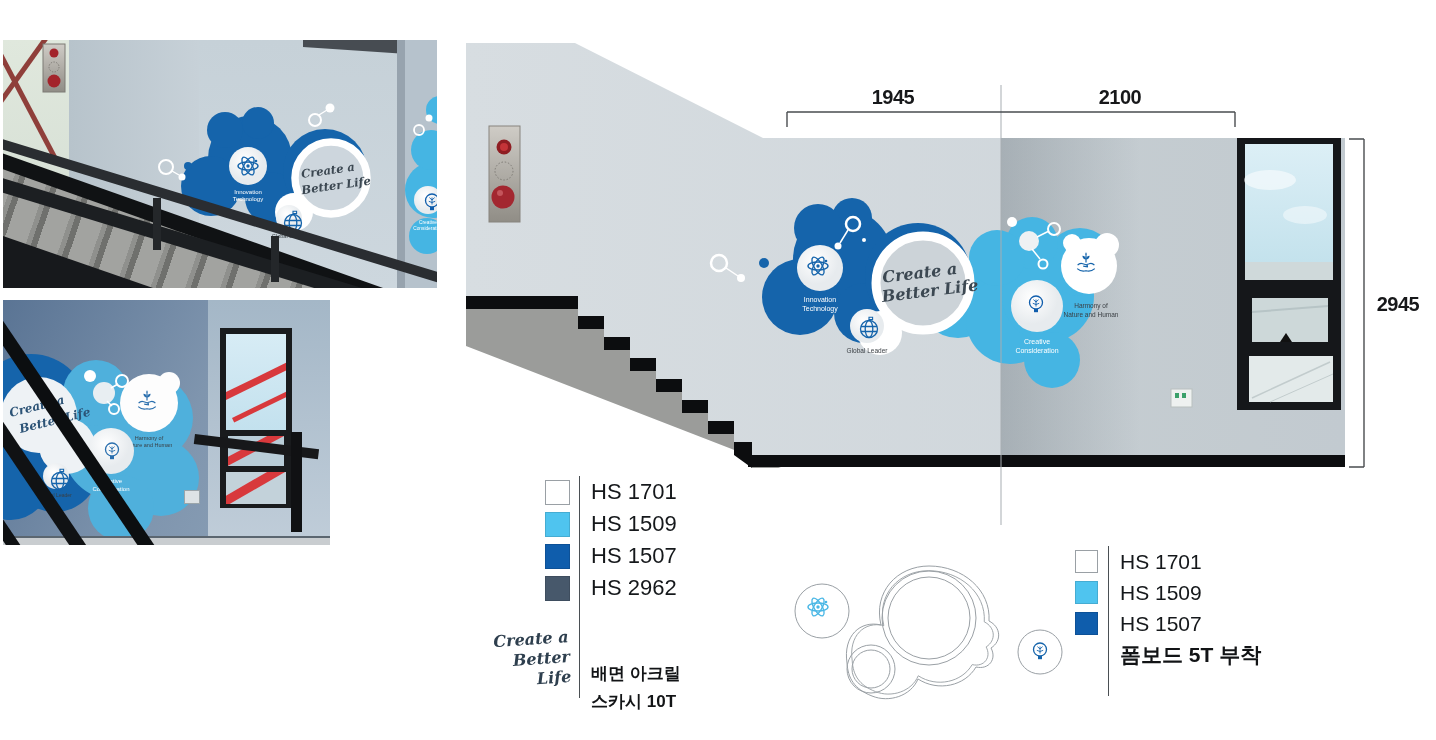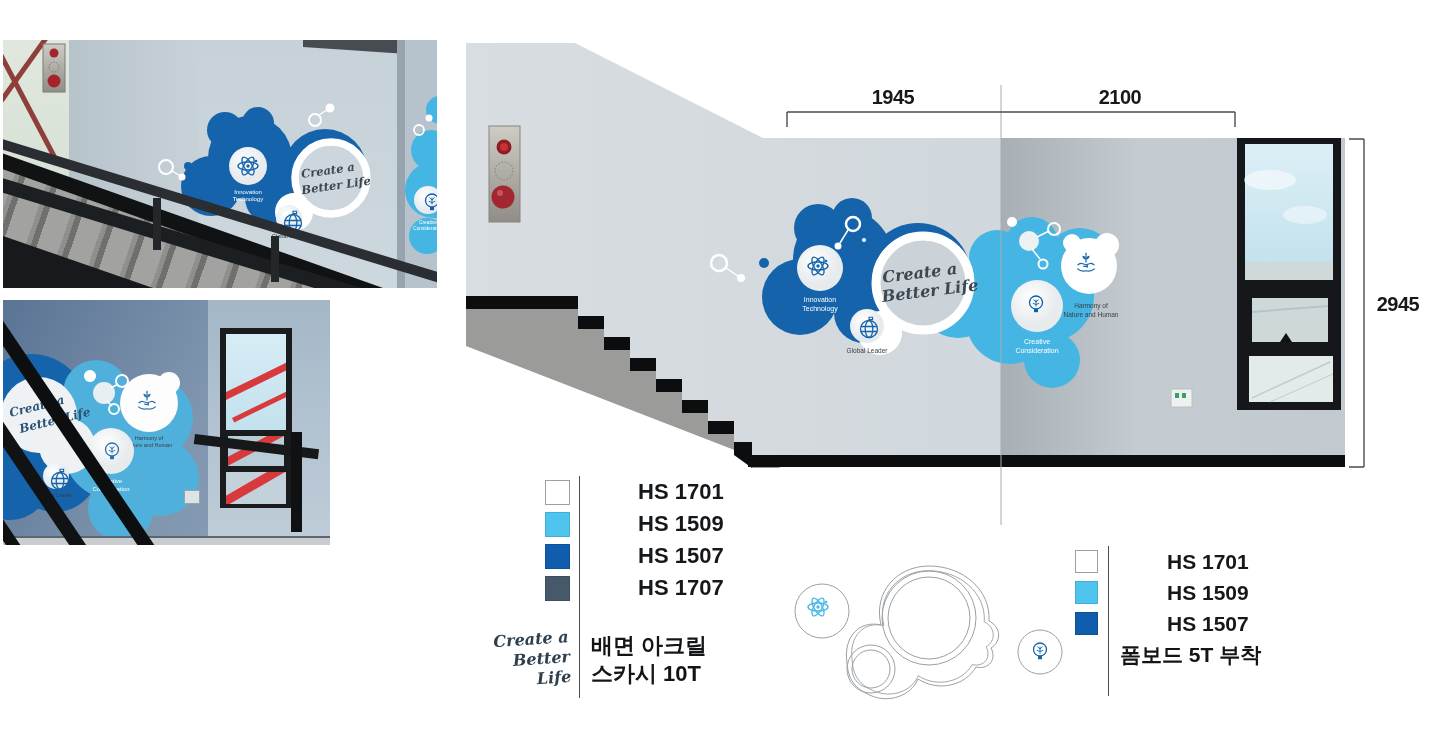--- a/index.html
+++ b/index.html
@@ -36,29 +36,29 @@
   #p2-railB{left:-18px;top:-6px;width:440px;height:14px;background:#0c0e10;transform:rotate(56deg);}
   #p2-railC{left:-95px;top:128px;width:260px;height:13px;background:#141618;transform:rotate(56deg);}
   #p2-railD{left:-40px;top:160px;width:200px;height:12px;background:#0e1012;transform:rotate(56deg);}
   #p2-railH{left:192px;top:134px;width:125px;height:10px;background:#17181a;transform:rotate(7deg);}
   #p2-post{left:288px;top:132px;width:11px;height:100px;background:#101113;}
   
   .legend{position:absolute;display:flex;align-items:stretch;color:#121416;}
   .leg-left{display:flex;flex-direction:column;align-items:flex-end;}
   .leg-right{border-left:1px solid #4a4f53;}
   .sw{box-shadow:inset 0 0 0 1px rgba(0,0,0,0.12);}
-  .code{font-weight:bold;color:#15181b;margin-left:47px;}
+  .code{font-weight:normal;color:#15181b;}
   .script{font-family:"DejaVu Serif","Liberation Serif",serif;font-style:italic;font-weight:bold;color:#2e3f4e;}
   #legend1{left:482px;top:476px;width:270px;height:222px;}
   #legend1 .leg-left{width:88px;padding-top:4px;}
   #legend1 .sw{width:25px;height:25px;margin-bottom:7px;}
   #legend1 .leg-left .sw:first-child{box-shadow:inset 0 0 0 1px #9aa0a5;}
   #legend1 .leg-right{margin-left:9px;padding-left:11px;}
   #legend1 .code{font-size:22px;line-height:32px;}
-  #legend1 .spec{font-weight:bold;font-size:22px;line-height:28px;margin-top:28px;}
+  #legend1 .spec{font-weight:bold;font-size:17px;line-height:28px;margin-top:56px;}
   #legend1 .script{font-size:16px;line-height:20px;text-align:right;transform:rotate(-4deg);margin-top:auto;margin-bottom:8px;}
   #legend2{left:1070px;top:546px;width:240px;height:150px;}
   #legend2 .leg-left{width:28px;padding-top:4px;}
   #legend2 .sw{width:23px;height:23px;margin-bottom:8px;}
   #legend2 .leg-left .sw:first-child{box-shadow:inset 0 0 0 1px #9aa0a5;}
   #legend2 .leg-right{margin-left:10px;padding-left:11px;}
   #legend2 .code{font-size:21px;line-height:31px;}
   #legend2 .spec{font-weight:bold;font-size:21px;line-height:31px;text-align:center;}
   svg text{font-family:"Liberation Sans","DejaVu Sans",sans-serif;}
   .dimtxt{font-weight:bold;font-size:20px;fill:#17181a;letter-spacing:-0.5px;}
@@ -409,21 +409,21 @@
     <div class="sw" style="background: rgb(71, 88, 107);"></div>
     <div class="script">
       <div>Create a</div>
       <div>Better Life</div>
     </div>
   </div>
   <div class="leg-right">
     <div class="code">HS 1701</div>
     <div class="code">HS 1509</div>
     <div class="code">HS 1507</div>
-    <div class="code">HS 1707</div>
+    <div class="code">HS 2962</div>
     <div class="spec">
       <div>배면 아크릴</div>
       <div>스카시 10T</div>
     </div>
   </div>
 </div>
 
 <svg class="abs" style="left:780px;top:552px" width="300" height="170" viewBox="780 552 300 170">
   <g fill="none" stroke="#9aa0a5" stroke-width="1">
     <path d="M847,663 C843,636 860,620 881,625 C873,592 897,566 929,566 C963,566 991,590 989,621 C1001,627 1002,641 991,648 C997,659 989,670 976,667 C965,686 938,692 918,679 C911,696 889,703 872,696 C854,689 848,678 847,663 Z"></path>

